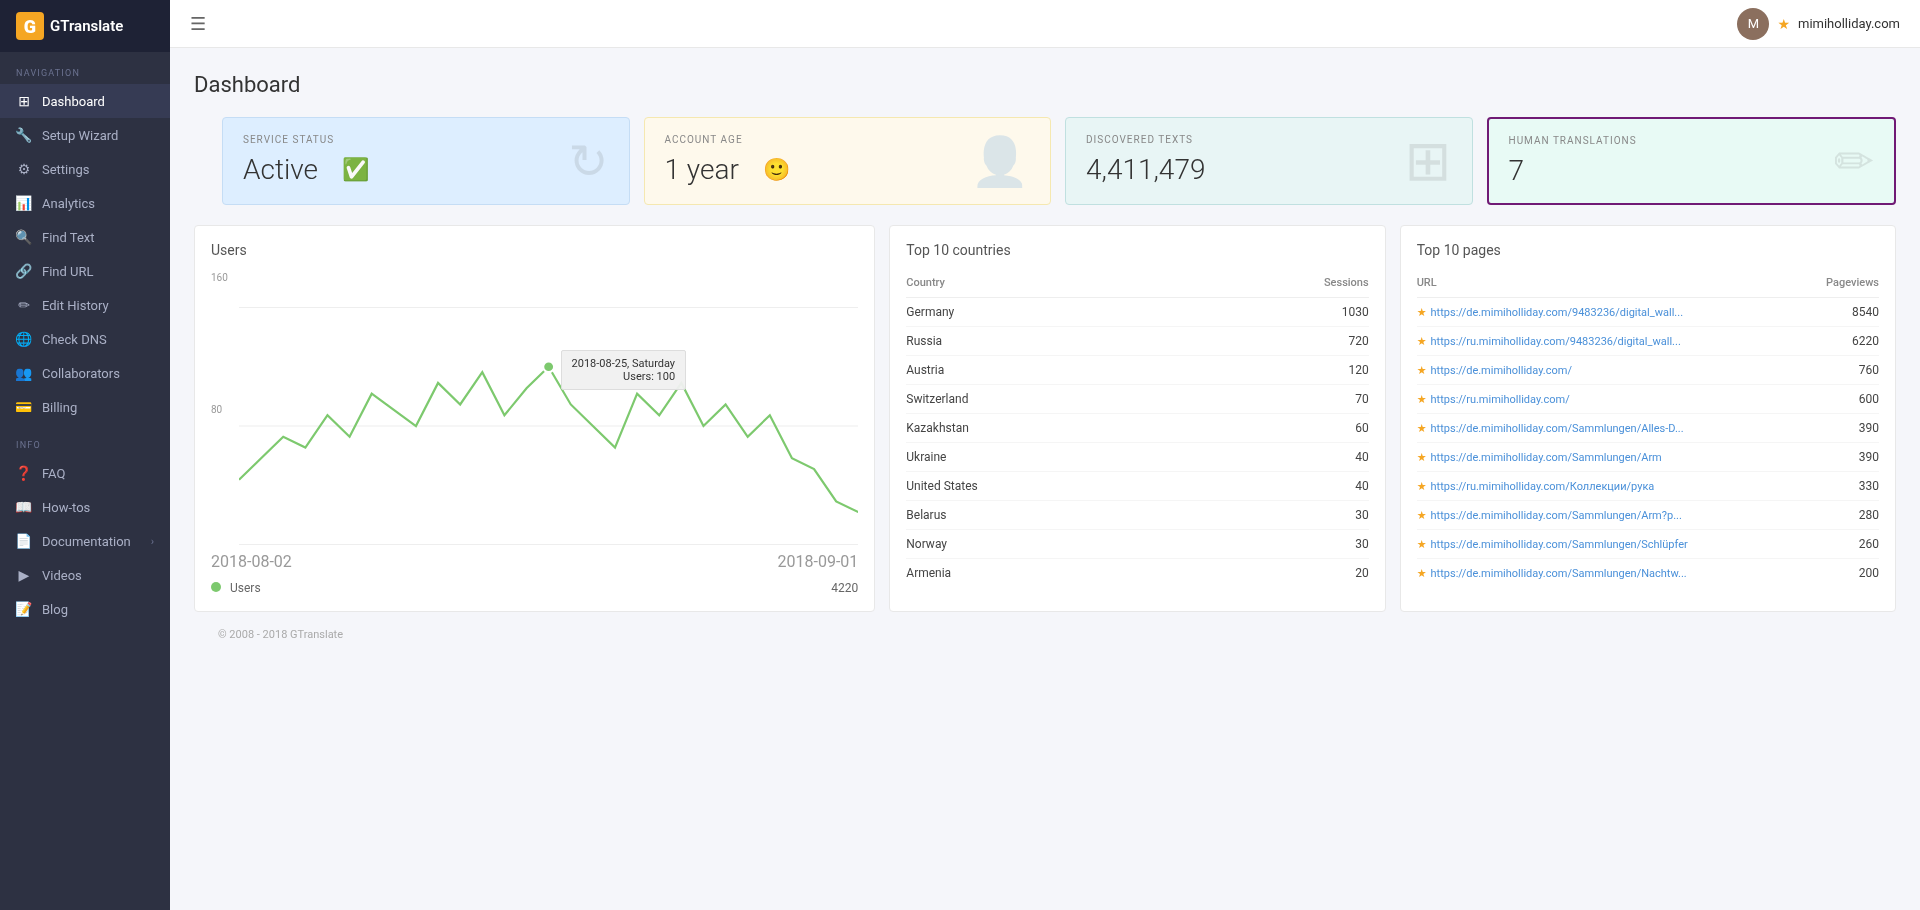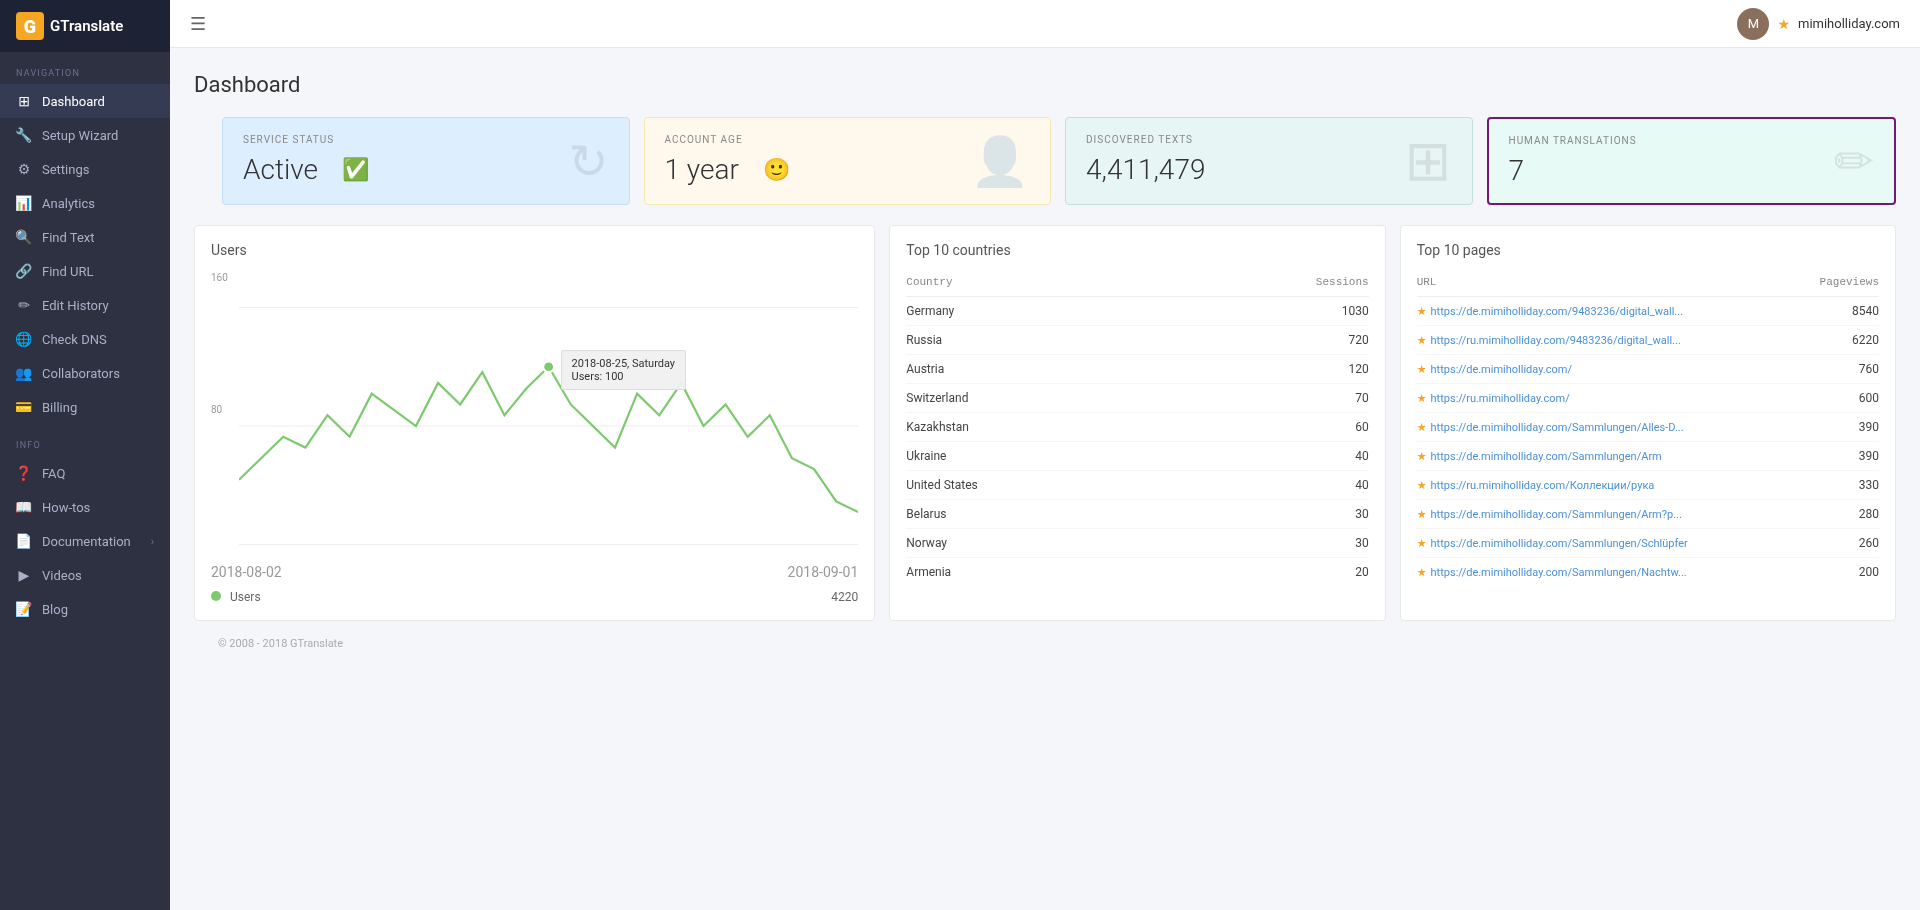--- a/index.html
+++ b/index.html
@@ -132,21 +132,21 @@
       background: #fff;
       border-radius: 4px;
       border: 1px solid #e8e8e8;
       padding: 16px;
     }
     .chart-card.wide { flex: 1.4; }
     .chart-card.medium { flex: 1; }
     .chart-card-title { font-size: 14px; color: #555; margin-bottom: 14px; font-weight: 400; }
 
     
-    .chart-area { position: relative; height: 280px; }
+    .chart-area { position: relative; height: 280px; text-align: right; }
     svg.line-chart { width: 100%; height: 100%; }
     .chart-tooltip {
       position: absolute;
       background: rgba(240,240,240,0.95);
       border: 1px solid #ddd;
       padding: 6px 10px;
       font-size: 11px;
       color: #333;
       border-radius: 2px;
       top: 28%;
@@ -155,25 +155,25 @@
     }
     .chart-legend {
       display: flex;
       align-items: center;
       justify-content: space-between;
       margin-top: 10px;
       font-size: 12px;
       color: #666;
     }
     .legend-dot { width: 10px; height: 10px; border-radius: 50%; background: #7dc96e; display: inline-block; margin-right: 6px; }
-    .chart-dates { display: flex; justify-content: space-between; font-size: 14px; color: #999; margin-top: 12px; gap: 36px; }
+    .chart-dates { display: flex; justify-content: space-between; font-size: 16px; color: #999; margin-top: 0; gap: 36px; }
 
     
     .data-table { width: 100%; border-collapse: collapse; font-size: 12px; }
-    .data-table th { font-size: 11px; color: #888; font-weight: 500; padding: 4px 0 8px; border-bottom: 1px solid #eee; text-align: left; font-family: Liberation Mono, monospace; }
+    .data-table th { font-size: 11px; color: #888; font-weight: 500; padding: 4px 0 8px; border-bottom: 1px solid #eee; text-align: left; }
     .data-table th.right, .data-table td.right { text-align: right; }
     .data-table td { padding: 7px 0; color: #444; border-bottom: 1px solid #f5f5f5; }
     .data-table tr:last-child td { border-bottom: none; }
     .url-link { color: #4a90d9; font-size: 11px; text-decoration: none; }
     .star-small { color: #f5a623; font-size: 11px; margin-right: 4px; }
 
     .hamburger { font-size: 18px; color: #666; cursor: pointer; }
     .copyright { font-size: 11px; color: #aaa; padding: 16px 24px; }
   </style>
 </head>

